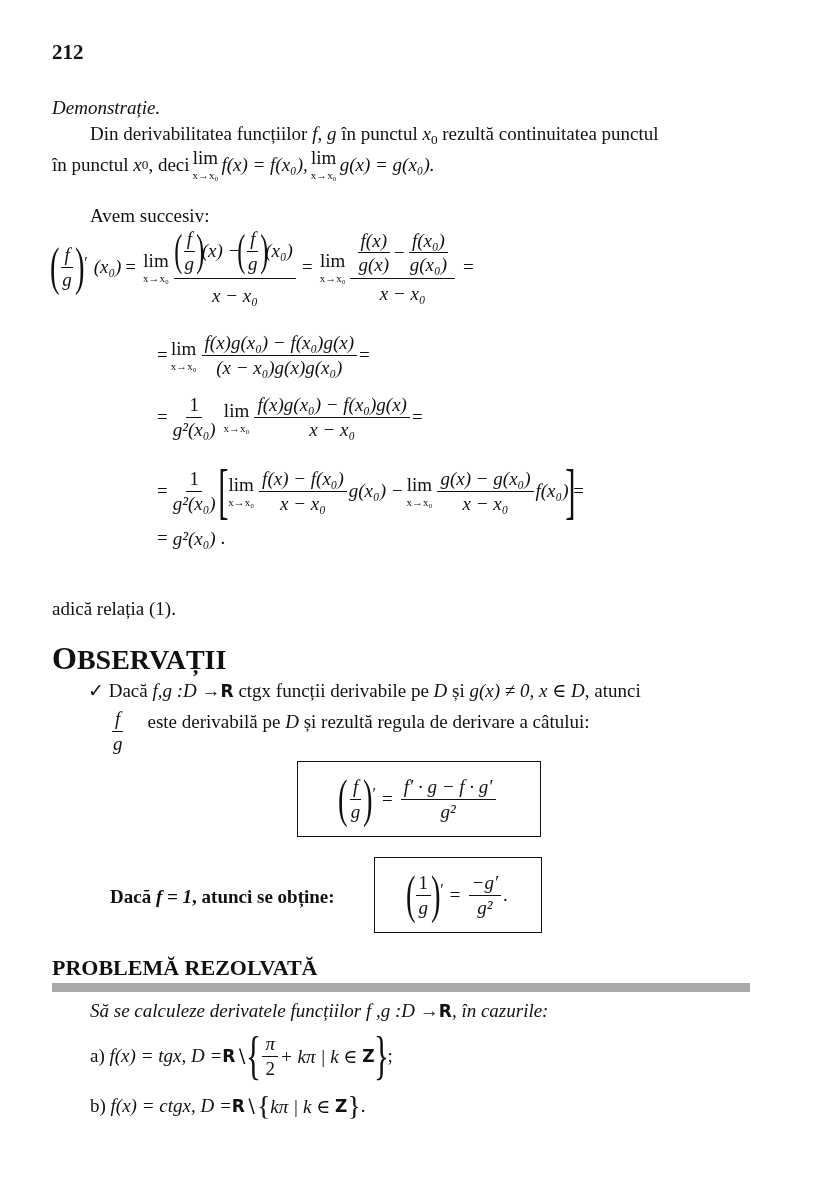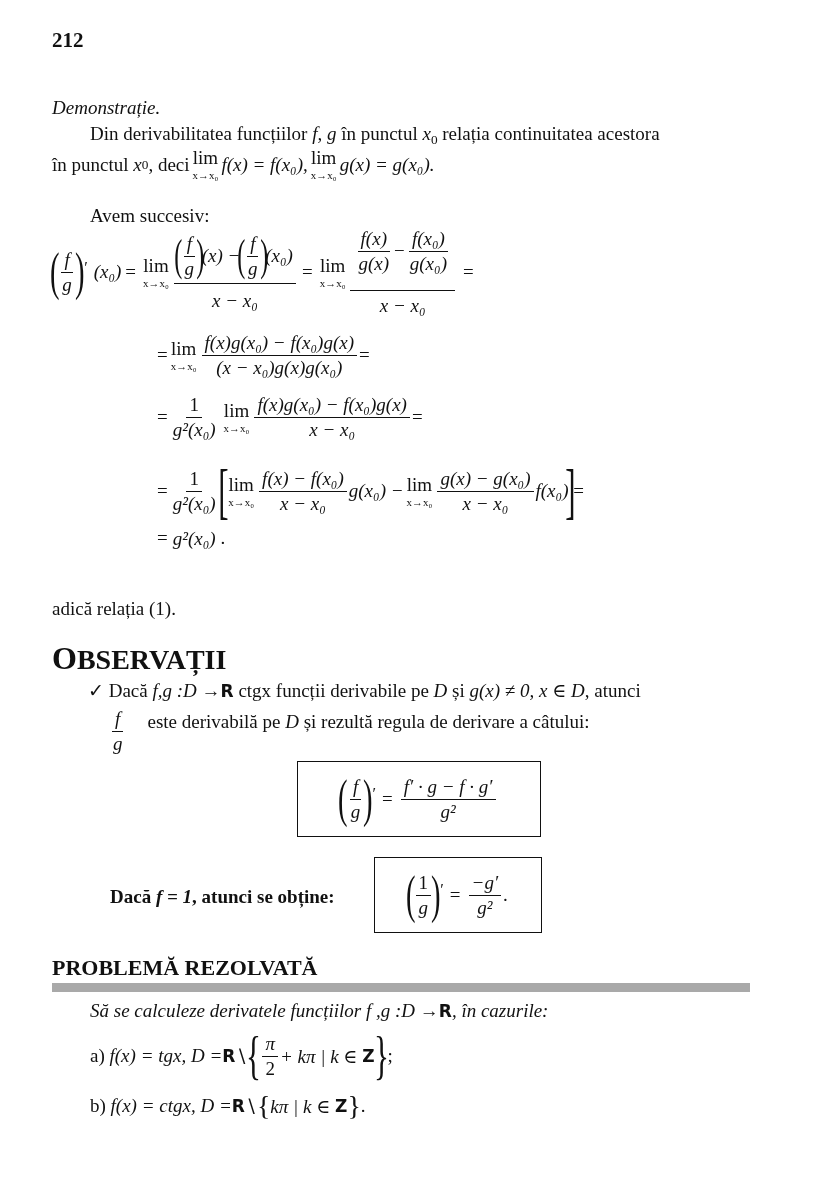--- a/index.html
+++ b/index.html
@@ -23,30 +23,30 @@
   .boxed { border:1.6px solid #111; }
   .heading-obs { font-weight:bold; }
   .heading-obs .cap { font-size:32px; }
   .heading-obs .rest { font-size:28px; }
   .rule { position:absolute; left:52px; top:983px; width:698px; height:9px; background:#a9a9a9; }
   .bb { font-family:"DejaVu Sans", sans-serif; font-weight:bold; font-size:17px; }
 </style>
 </head>
 <body>
 
-<div class="abs" style="left:52px;top:28px;font-weight:bold;font-size:21px;text-align:right;">212</div>
+<div class="abs" style="left:52px;top:40px;font-weight:bold;font-size:21px;text-align:right;">212</div>
 
 <div class="abs it" style="left:52px;top:97px;">Demonstrație.</div>
 
 <div class="abs" style="left:90px;top:123px;">
   <span>Din derivabilitatea funcțiilor</span>
   <i>f, g</i>
   <span>în punctul</span>
   <i>x</i><span class="sub">0</span>
-  <span>relația continuitatea acestora</span>
+  <span>rezultă continuitatea punctul</span>
 </div>
 
 <div class="abs row" style="left:52px;top:148px;">
   <span>în punctul</span>&nbsp;<i>x</i><span class="sub">0</span><span>, deci</span>
   <span class="lim">
       <span class="lw">lim</span>
       <span class="lu">x→x₀</span>
     </span>
   <i>f(x) = f(x₀),</i>
   <span class="lim">
@@ -92,21 +92,21 @@
       <i>(x₀)</i>
     </span>
     <i class="den" style="padding-top:6px;">x − x₀</i>
   </span>
   <span style="margin:0 4px;">=</span>
   <span class="lim">
       <span class="lw">lim</span>
       <span class="lu">x→x₀</span>
     </span>
   <span class="frac">
-    <span class="num row" style="padding-bottom:15px;">
+    <span class="num row" style="padding-bottom:2px;">
       <span class="frac">
           <i class="num">f(x)</i>
           <i class="den">g(x)</i>
         </span>
       <span>−</span>
       <span class="frac">
           <i class="num">f(x₀)</i>
           <i class="den">g(x₀)</i>
         </span>
     </span>

